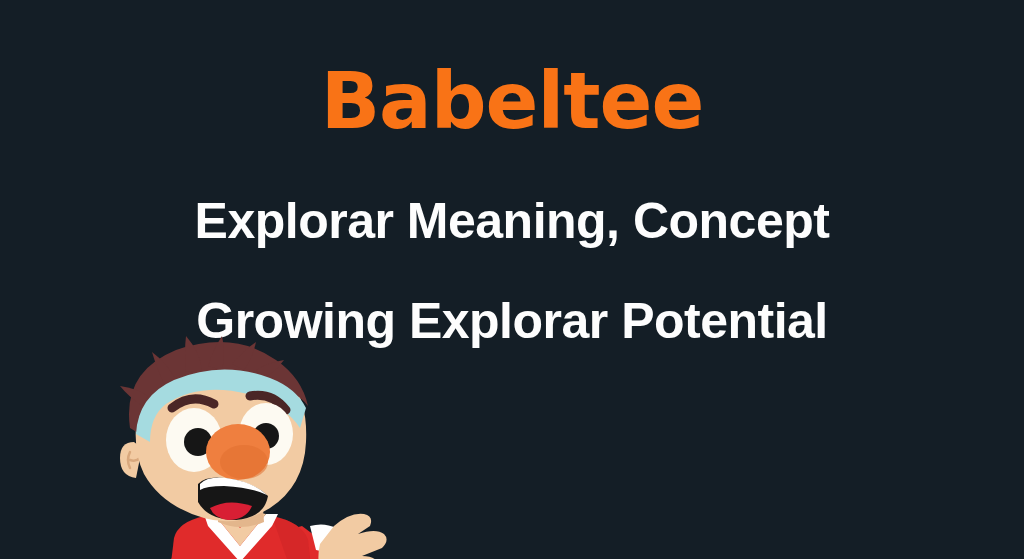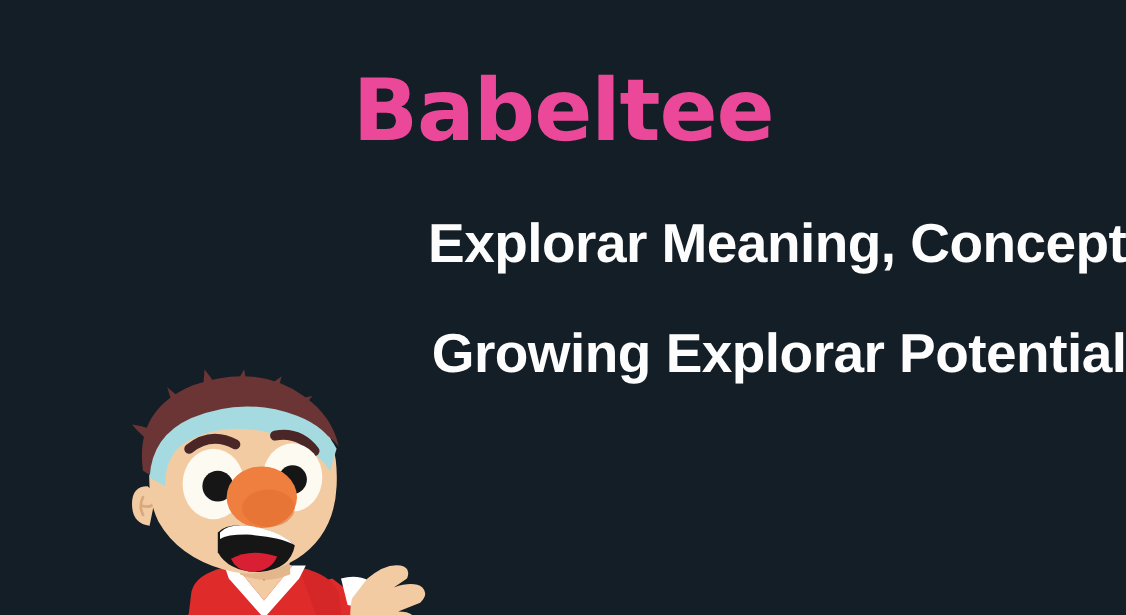--- a/index.html
+++ b/index.html
@@ -25,35 +25,34 @@
     height:380px;
     text-align:center;
     z-index:5;
   }
   .brand-title {
     position:absolute;
     left:0; right:0;
     top:62px;
     font-size:78px;
     font-weight:bold;
-    color:#ec4899;
+    color:#f97316;
     letter-spacing:-1px;
     line-height:1;
     font-family:"DejaVu Sans", sans-serif;
   }
   .tagline {
     position:absolute;
     left:0; right:0;
     font-size:50px;
     font-weight:bold;
     color:#fdfdfd;
     line-height:1;
     letter-spacing:-0.5px;
     font-family:"Liberation Sans", sans-serif;
-    text-align:right;
   }
   .tagline-1 { top:196px; }
   .tagline-2 { top:296px; }
 
   
   .mascot {
     position:absolute;
     left:58px;
     top:330px;
     width:330px;

